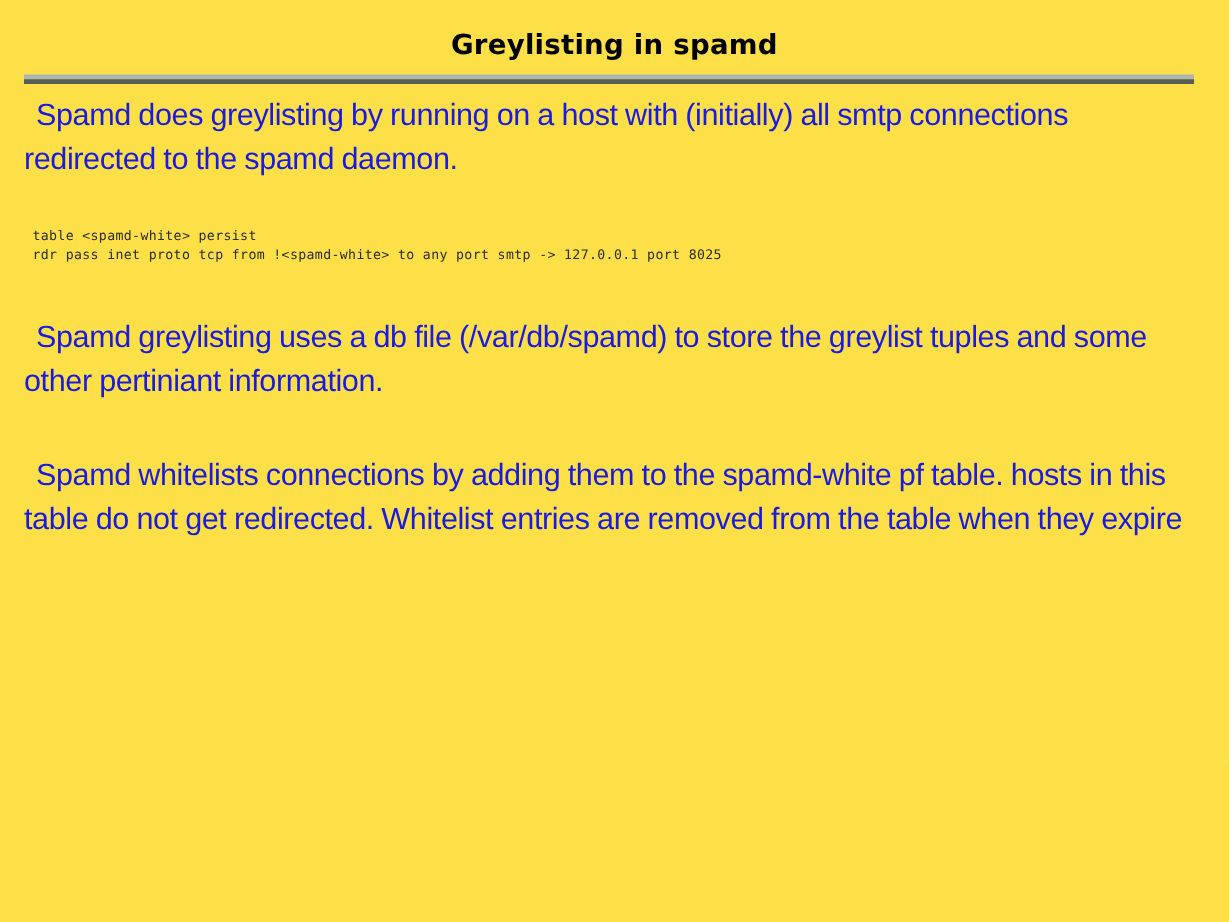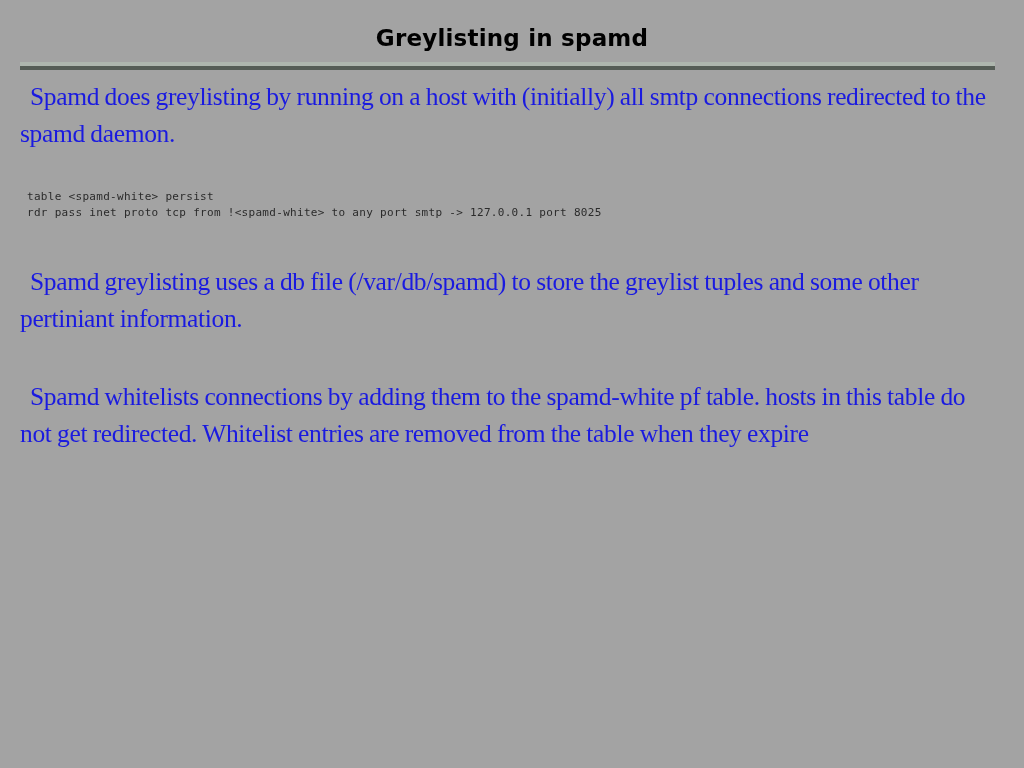--- a/index.html
+++ b/index.html
@@ -13,21 +13,21 @@
     background: #f6faf7;
     font-family: "DejaVu Sans", sans-serif;
     overflow: hidden;
   }
 
   .slide {
     position: relative;
     width: 1024px;
     height: 768px;
     box-sizing: border-box;
-    background: #a3a3a3;
+    background: #fde047;
   }
 
   
   .slide-title {
     position: absolute;
     top: 24px;
     left: 0;
     width: 1024px;
     text-align: center;
     font-family: "DejaVu Sans", sans-serif;
@@ -58,21 +58,21 @@
     background: #555d56;
   }
 
   
   .body-block {
     position: absolute;
     left: 20px;
     width: 975px;
   }
   .para {
-    font-family: Liberation Serif, serif;
+    font-family: Liberation Sans, sans-serif;
     font-size: 25.5px;
     line-height: 37px;
     color: #1a1ae0;
     text-indent: 10px;
     letter-spacing: -0.35px;
     word-spacing: -0.5px;
     margin: 0;
   }
 
   #para-1 { top: 78px; }

